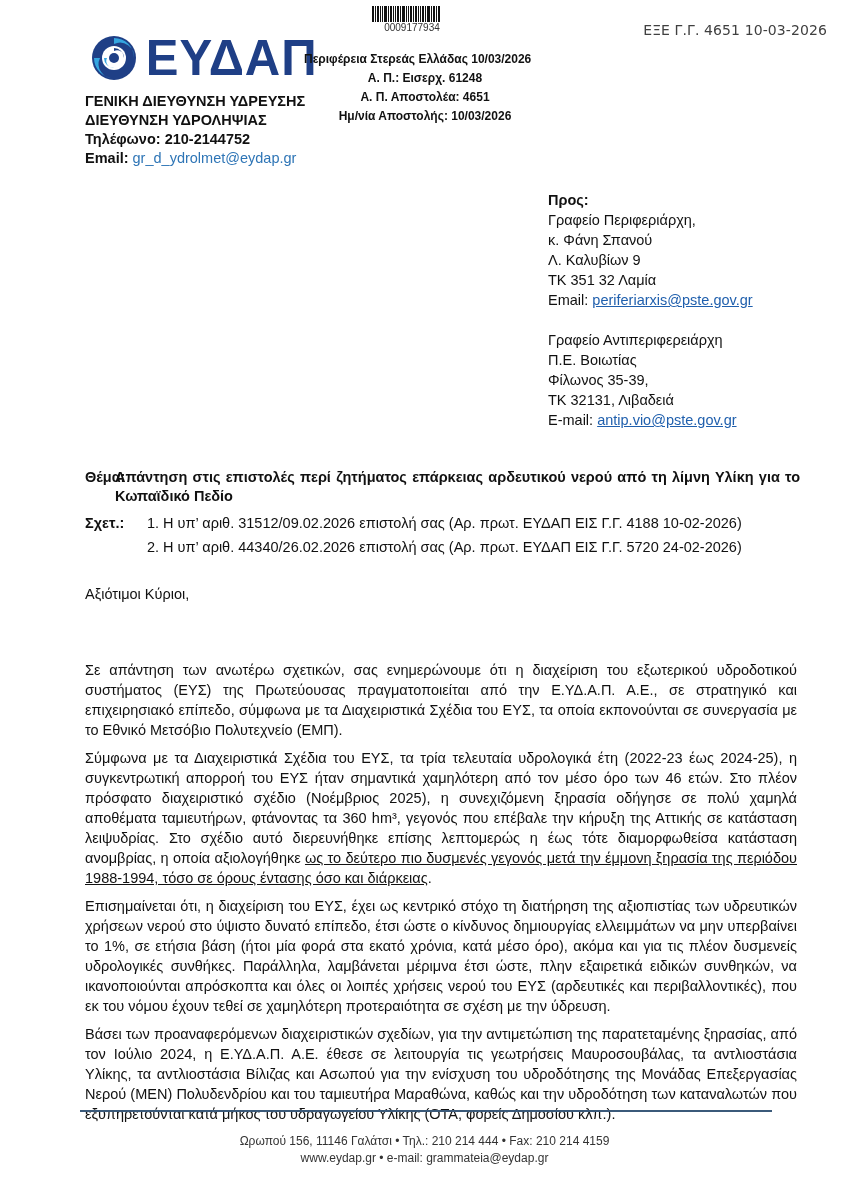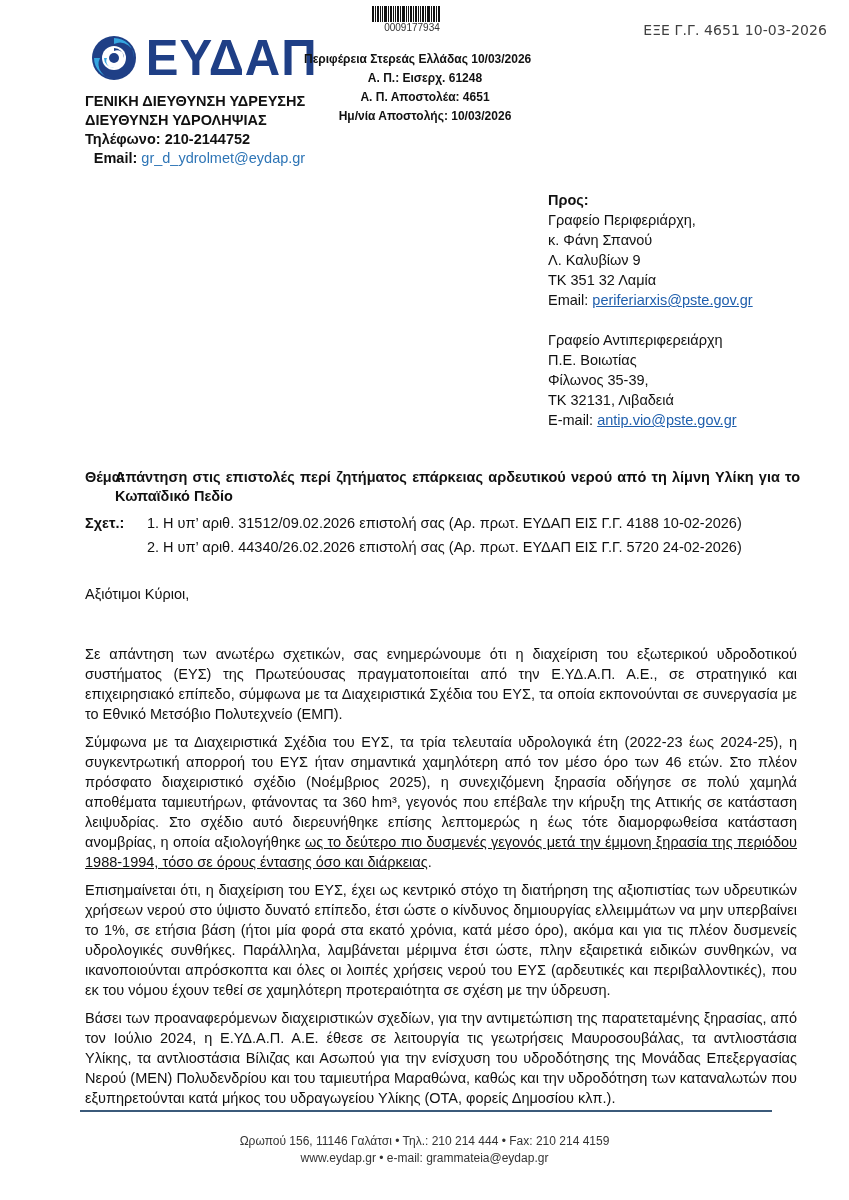--- a/index.html
+++ b/index.html
@@ -11,38 +11,38 @@
   .barcode-num { left:372px; top:22px; width:80px; text-align:center; font-size:10px; color:#333; }
   .ref-top { right:22px; top:22px; font-size:14px; color:#404040; font-family:"DejaVu Sans", sans-serif; letter-spacing:0.1px; }
   
   .logo { left:90px; top:33px; display:flex; align-items:center; }
   .logo-text { font-size:50px; font-weight:bold; color:#1f3f86; margin-left:6px; letter-spacing:1px; line-height:50px; font-family:"Liberation Sans", sans-serif; transform:scaleX(0.98); }
   
   .registry { left:300px; top:50px; width:250px; text-align:center; font-size:12px; font-weight:bold; line-height:19px; color:#111; }
   .registry div:first-child { text-align:left; padding-left:4px; }
   
   .dept { left:85px; top:92px; font-size:14.5px; font-weight:bold; line-height:19px; color:#111; }
-  .dept .email-line { font-weight:bold;text-align:right; }
+  .dept .email-line { font-weight:bold; }
   .dept .link { color:#2e75b6; font-weight:normal; }
   
   .to { left:548px; top:190px; font-size:14.5px; line-height:20px; color:#111; }
   .to .label { font-weight:bold; }
   .to a, .to .mail { color:#1f5fad; text-decoration:underline; }
   .to .gap { height:20px; }
   
   .subject { left:85px; top:468px; width:715px; font-size:14.5px; font-weight:bold; line-height:19px; }
   .subject .lbl { position:absolute; left:0; top:0; }
   .subject .txt { margin-left:30px; text-align:justify; }
   .related { left:85px; top:511px; width:730px; font-size:14.5px; line-height:24px; }
   .related .lbl { position:absolute; left:0; top:0; font-weight:bold; }
   .related .items { margin-left:62px; }
   
   .body { left:85px; top:584px; width:712px; font-size:14.5px; line-height:20px; color:#111; }
   .body p { margin:0 0 8px 0; text-align:justify; }
-  .body .greet { margin-bottom:40px; }
+  .body .greet { margin-bottom:56px; }
   .u { text-decoration:underline; }
   
   .footer-line { left:80px; top:1110px; width:692px; height:2px; background:#3b5a7a; }
   .footer { left:0; top:1133px; width:849px; text-align:center; font-size:12px; line-height:17px; color:#333; }
 </style>
 </head>
 <body>
 
 <div class="abs barcode">
   <span style="width:2px"></span>

